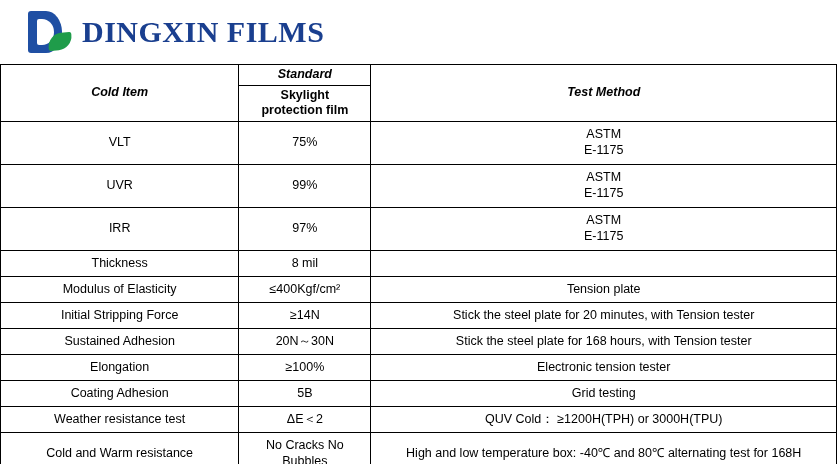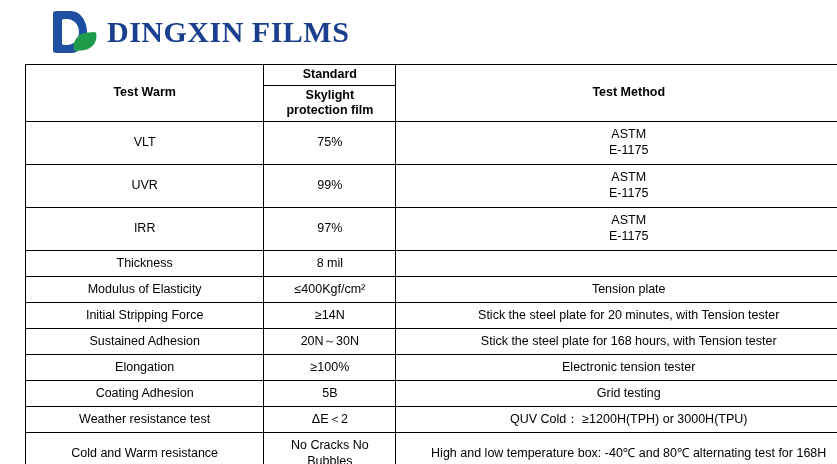--- a/index.html
+++ b/index.html
@@ -12,21 +12,20 @@
     height: 464px;
     font-family: "Liberation Sans", sans-serif;
     color: #000000;
     overflow: hidden;
   }
   .page {
     position: relative;
     width: 736px;
     height: 464px;
     background: #ffffff;
-    padding-left: 25px;
   }
 
   
   .header {
     position: relative;
     height: 64px;
     padding-left: 28px;
     display: flex;
     align-items: center;
   }
@@ -102,20 +101,21 @@
     padding: 2px 3px;
     line-height: 1.25;
   }
   .col-item { width: 238px; }
   .col-std  { width: 132px; }
   .col-meth { width: 465px; }
 
   th.hdr {
     font-weight: bold;
     font-size: 14px;
+    font-style: italic;
   }
   th.hdr-sub {
     font-weight: bold;
     font-size: 12.5px;
     line-height: 1.3;
   }
   .row-tall td { height: 38px; }
   .row-mid td { height: 21px; }
   .two-line {
     line-height: 1.35;
@@ -139,21 +139,21 @@
   </div>
 
   <table class="spec">
     <colgroup>
       <col class="col-item">
       <col class="col-std">
       <col class="col-meth">
     </colgroup>
     <tbody>
       <tr>
-        <th class="hdr" rowspan="2">Test Warm</th>
+        <th class="hdr" rowspan="2">Cold Item</th>
         <th class="hdr">Standard</th>
         <th class="hdr" rowspan="2">Test Method</th>
       </tr>
       <tr>
         <th class="hdr-sub nowrap-cell">Skylight
 protection film</th>
       </tr>
 
       <tr class="row-tall">
         <td>VLT</td>

